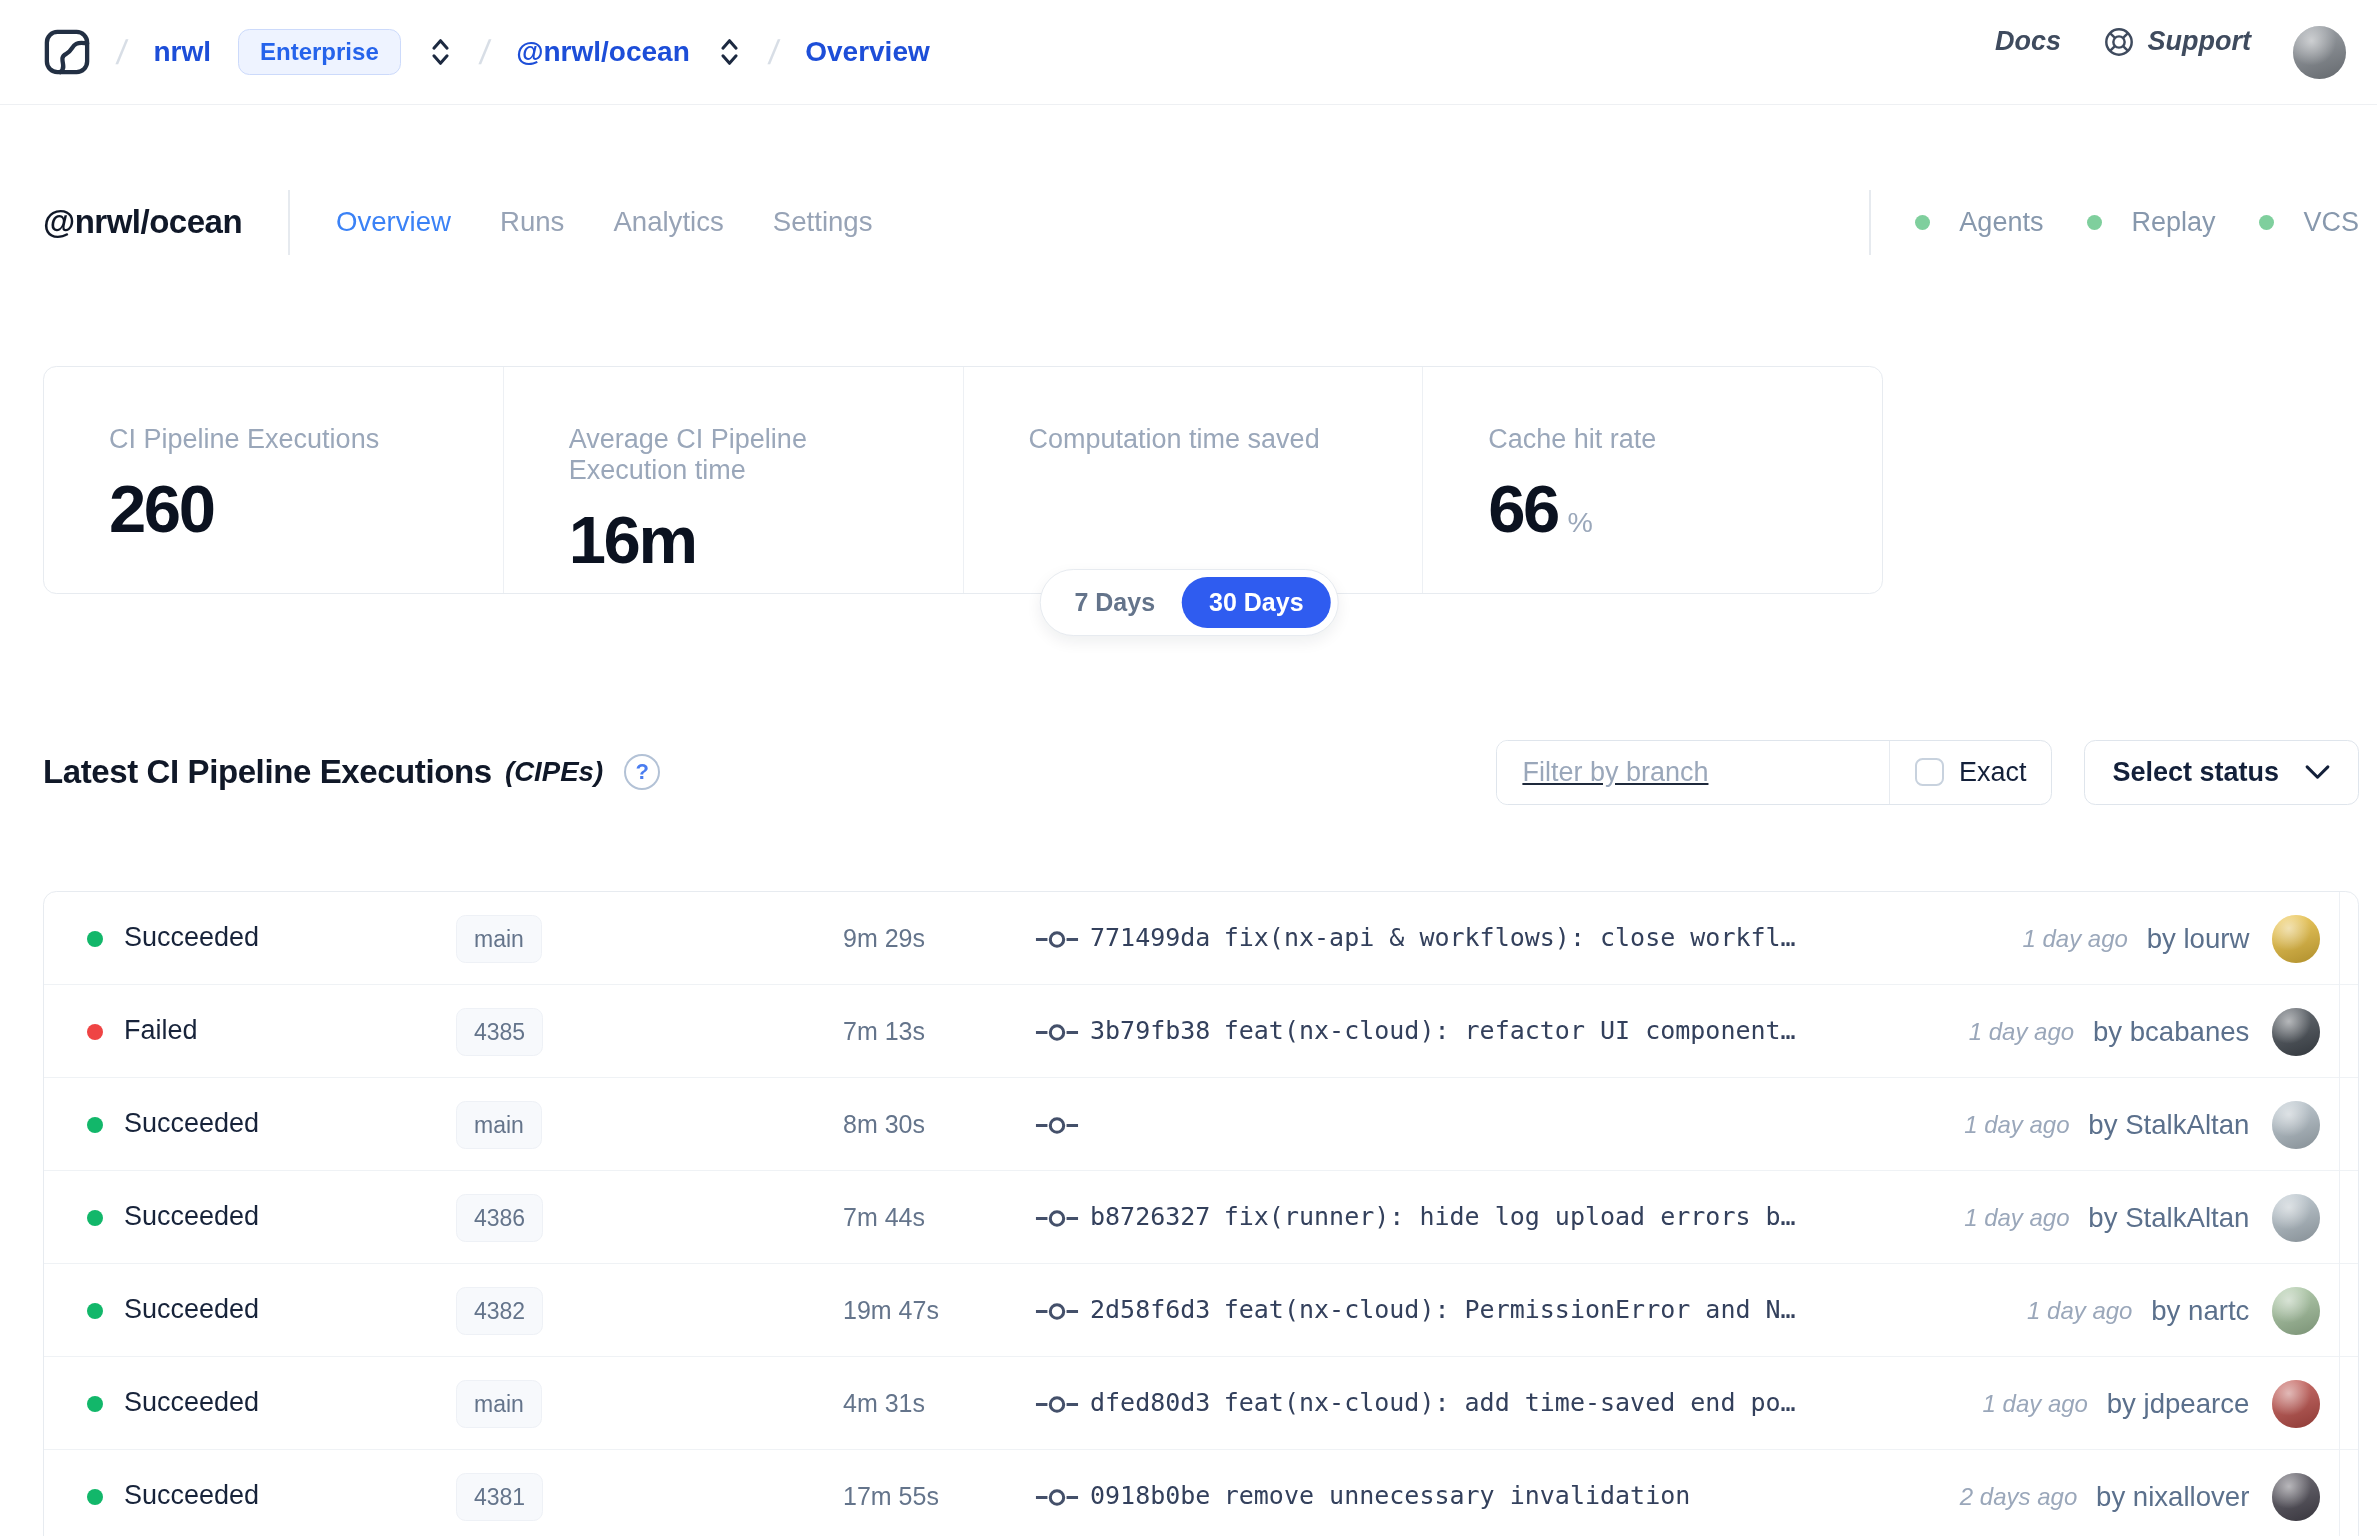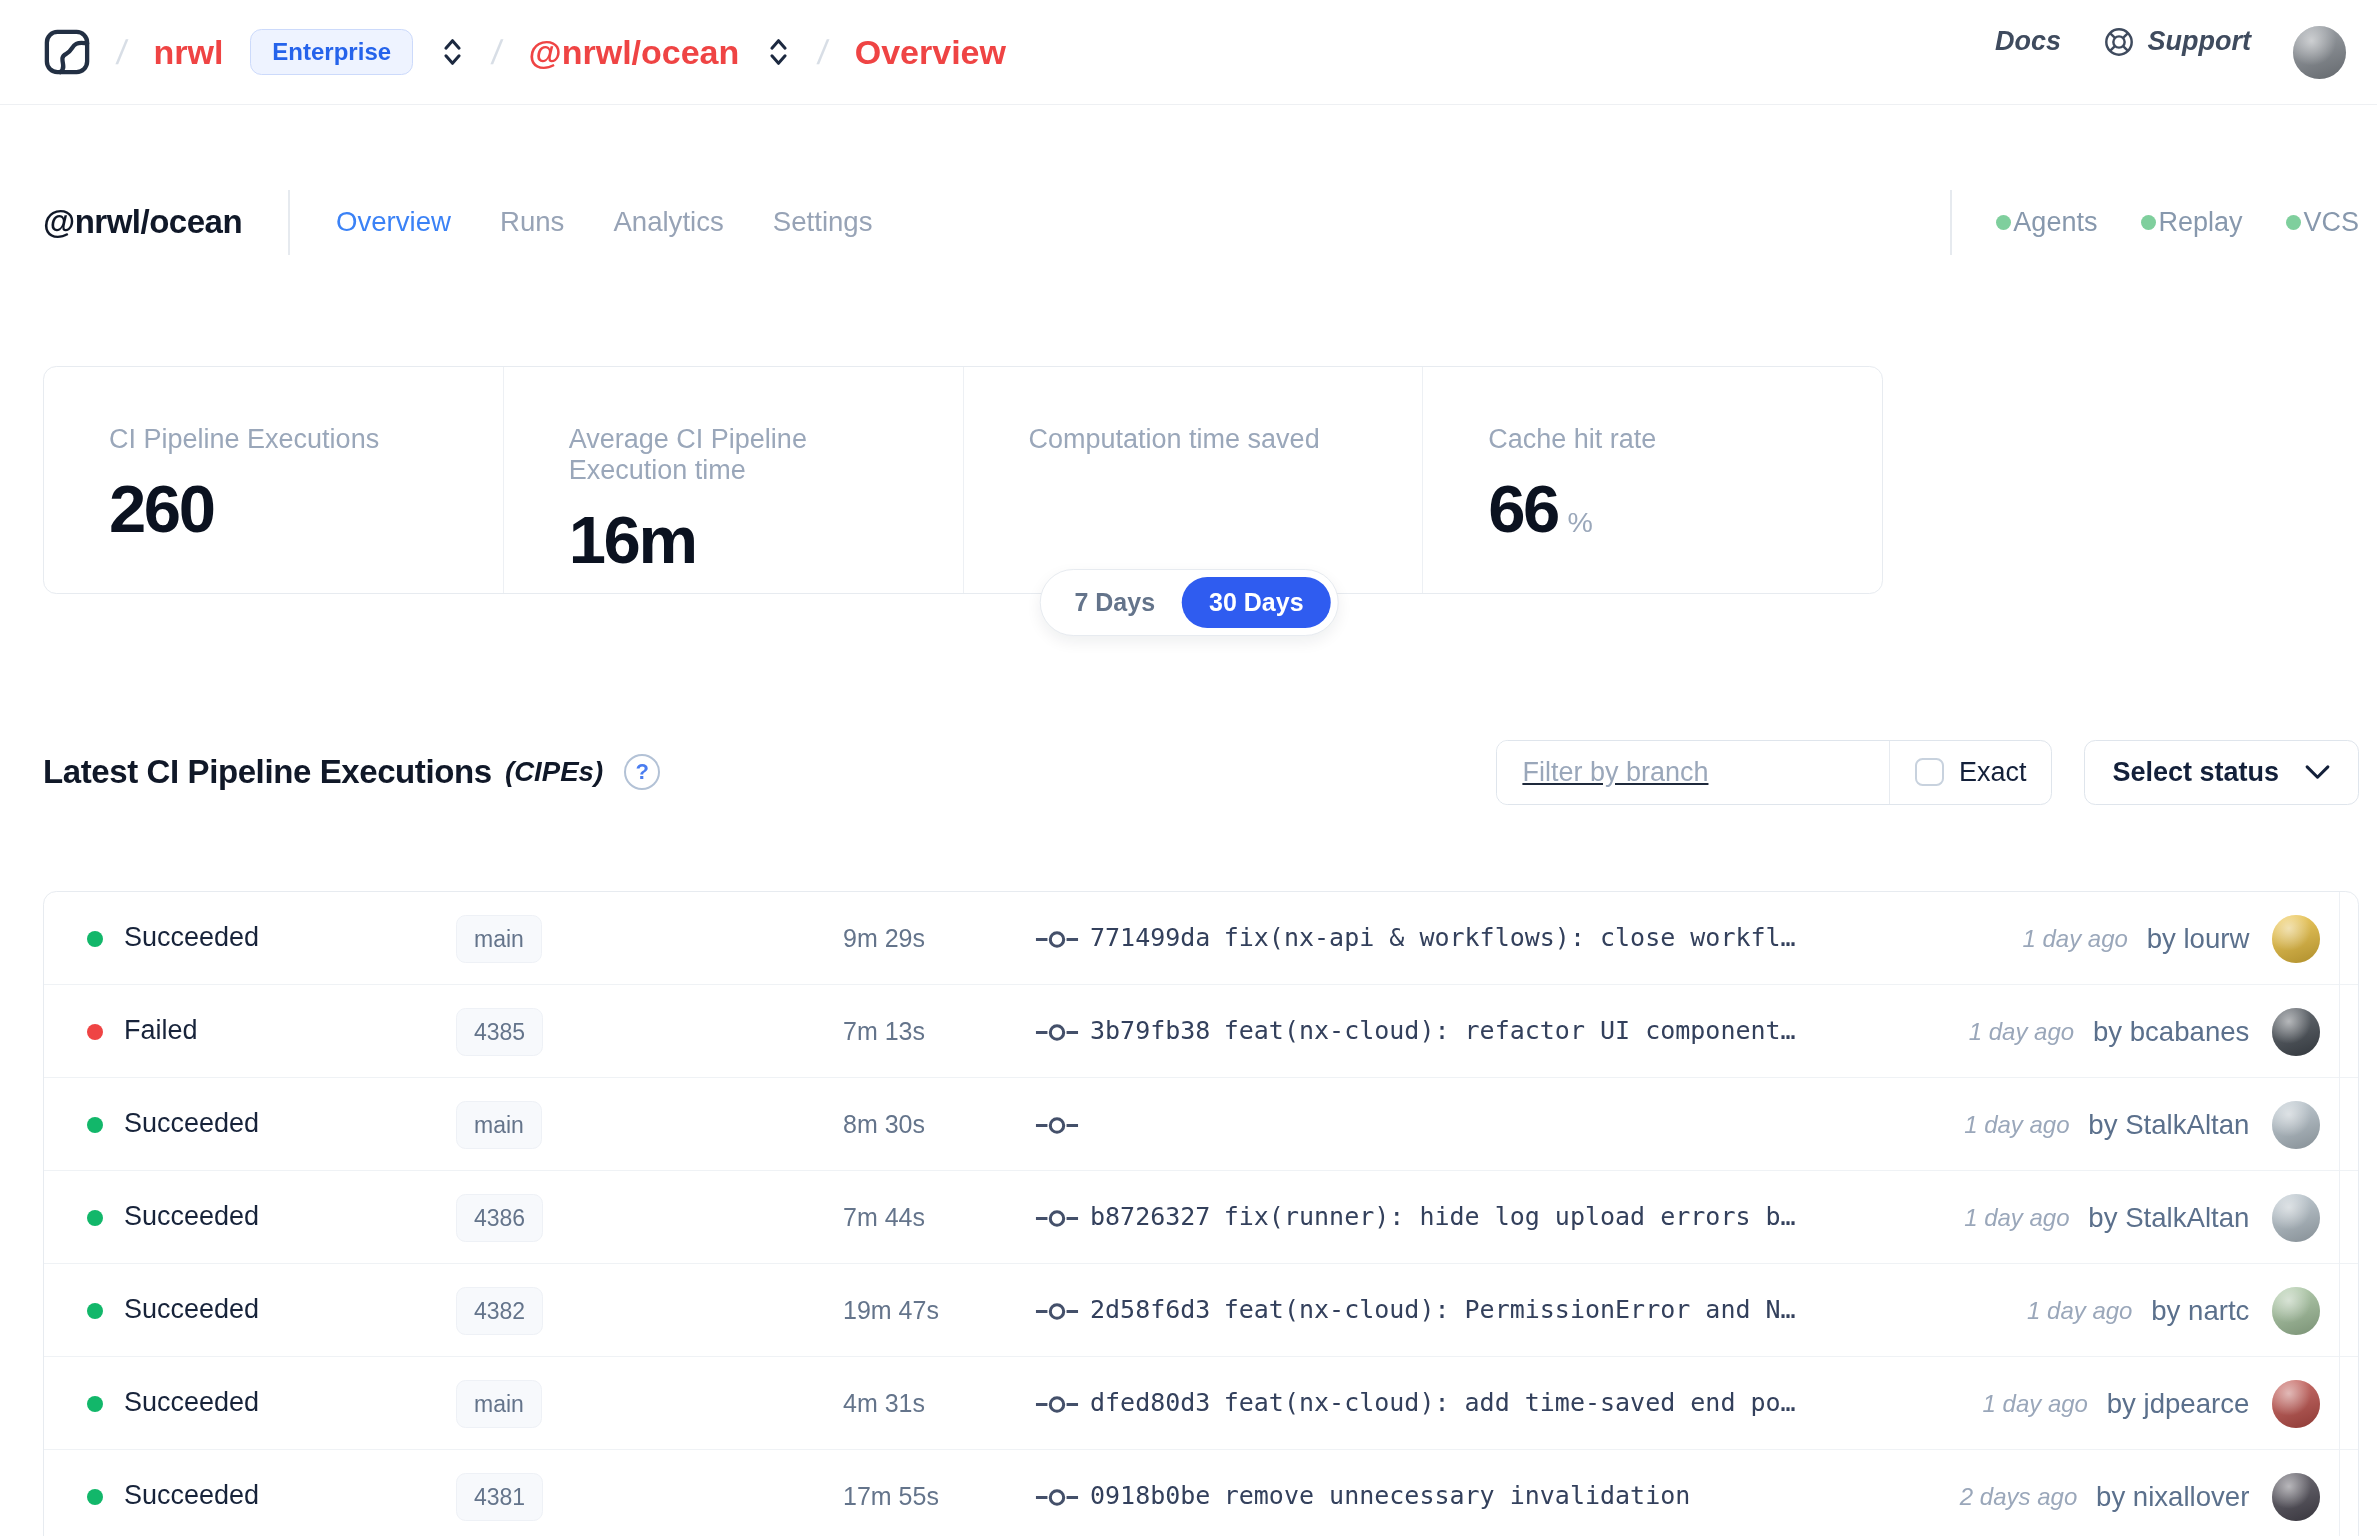--- a/index.html
+++ b/index.html
@@ -14,21 +14,21 @@
 
   
   .topnav {
     position:absolute; left:0; top:0; width:2378px; height:105px;
     display:flex; align-items:center;
     padding:0 32px 0 44px;
     border-bottom:1.9px solid #eef0f3; background:#fff;
   }
   .crumbs { display:flex; align-items:center; gap:27px; }
   .slash { color:#d8dee6; font-size:34px; font-weight:300; transform:skewX(-8deg); }
-  .navstrong { font-size:34px; font-weight:700; color:#ef4444; }
+  .navstrong { font-size:28px; font-weight:700; color:#1d4ed8; }
   .badge {
     font-size:24px; font-weight:600; color:#2563eb;
     background:#eef3ff; border:1.9px solid #ccdafb; border-radius:11.4px;
     padding:7.6px 21px;
   }
   .updown { display:inline-flex; }
   .spacer { flex:1; }
   .navright { display:flex; align-items:flex-start; gap:42px;font-style:italic; }
   .navlink { font-size:27px; font-weight:600; color:#3f4b5e; cursor:pointer; }
   .supportwrap { display:flex; align-items:center; gap:12.4px; }
@@ -47,21 +47,21 @@
   .wsheader {
     position:absolute; left:43px; top:183px; width:2316px; height:78px;
     display:flex; align-items:center;
   }
   .wstitle { font-size:33px; font-weight:700; color:#101828; letter-spacing:-0.5px; }
   .vdiv { width:1.9px; height:65px; background:#e6eaef; margin:0 46px; }
   .tabs { display:flex; align-items:center; gap:49px; }
   .tab { font-size:27.6px; font-weight:500; color:#97a3b6; cursor:pointer; }
   .tab.active { color:#3b82f6; }
   .services { display:flex; align-items:center; gap:44px; }
-  .service { display:flex; align-items:center; gap:2px; font-size:27px; color:#8798ad; }
+  .service { display:flex; align-items:center; gap:29px; font-size:27px; color:#8798ad; }
   .sdot { width:15px; height:15px; border-radius:50%; display:inline-block; }
 
   
   .statsrow {
     position:absolute; left:43px; top:366px; width:1840px; height:228px;
     border:1.9px solid #e7ebf0; border-radius:13.3px; background:#fff;
     display:flex;
   }
   .scard { flex:1 1 0; padding:57px 38px 0 65px; }
   .scard + .scard { border-left:1.9px solid #edf0f4; }

